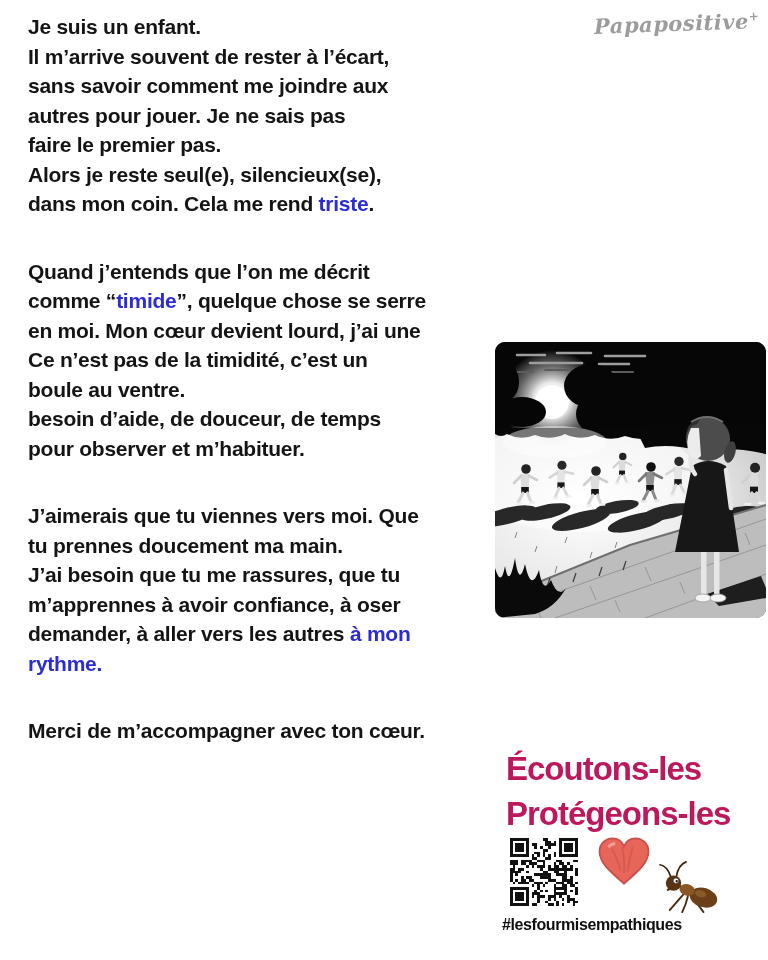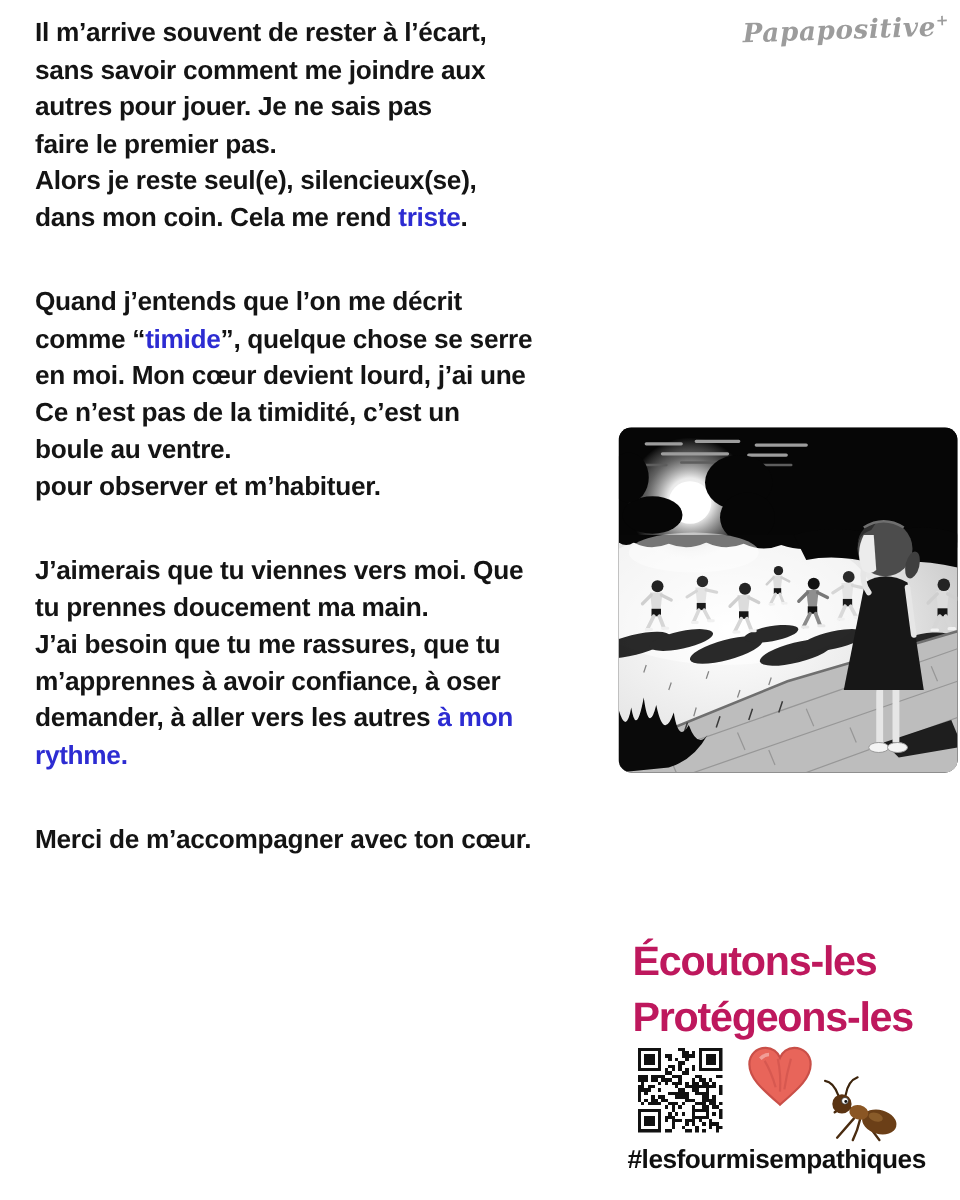--- a/index.html
+++ b/index.html
@@ -36,48 +36,50 @@
     font-weight:bold;font-size:33px;line-height:45px;letter-spacing:-1px;
     color:#be185d;padding-left:4px;
   }
   .badges{position:relative;height:72px;margin-top:2px;}
   .qr{position:absolute;left:8px;top:0;width:68px;height:68px;}
   .qr svg{display:block;width:100%;height:100%;}
   .heart{position:absolute;left:94px;top:-4px;width:56px;height:54px;}
   .ant{position:absolute;left:152px;top:20px;width:70px;height:56px;}
   .heart svg,.ant svg{display:block;width:100%;height:100%;}
   .hashtag{
-    margin-top:6px;font-weight:bold;font-size:21px;letter-spacing:-.4px;color:#0f0f0f;
+    margin-top:6px;font-weight:bold;font-size:16px;letter-spacing:-.4px;color:#0f0f0f;
     white-space:nowrap;
   }
 </style>
 </head>
 <body>
 
 <div class="page" style="--accent: #2d2cd2; --logo: #9c9c9c; --heart: #e8655a; --ant: #6b3f17;">
 
   <div class="logo">
     <span>Papapositive</span><sup>+</sup>
   </div>
 
   <div class="text-column" id="text-column">
       <div class="para">
+        <div class="line"><span>Je suis un enfant.</span></div>
         <div class="line"><span>Il m’arrive souvent de rester à l’écart,</span></div>
         <div class="line"><span>sans savoir comment me joindre aux</span></div>
         <div class="line"><span>autres pour jouer. Je ne sais pas</span></div>
         <div class="line"><span>faire le premier pas.</span></div>
         <div class="line"><span>Alors je reste seul(e), silencieux(se),</span></div>
         <div class="line"><span>dans mon coin. Cela me rend </span><span class="accent">triste</span><span>.</span></div>
       </div>
       <div class="para">
         <div class="line"><span>Quand j’entends que l’on me décrit</span></div>
         <div class="line"><span>comme “</span><span class="accent">timide</span><span>”, quelque chose se serre</span></div>
         <div class="line"><span>en moi. Mon cœur devient lourd, j’ai une</span></div>
         <div class="line"><span>Ce n’est pas de la timidité, c’est un</span></div>
         <div class="line"><span>boule au ventre.</span></div>
+        <div class="line"><span>besoin d’aide, de douceur, de temps</span></div>
         <div class="line"><span>pour observer et m’habituer.</span></div>
       </div>
       <div class="para">
         <div class="line"><span>J’aimerais que tu viennes vers moi. Que</span></div>
         <div class="line"><span>tu prennes doucement ma main.</span></div>
         <div class="line"><span>J’ai besoin que tu me rassures, que tu</span></div>
         <div class="line"><span>m’apprennes à avoir confiance, à oser</span></div>
         <div class="line"><span>demander, à aller vers les autres </span><span class="accent">à mon</span></div>
         <div class="line"><span class="accent">rythme.</span></div>
       </div>

